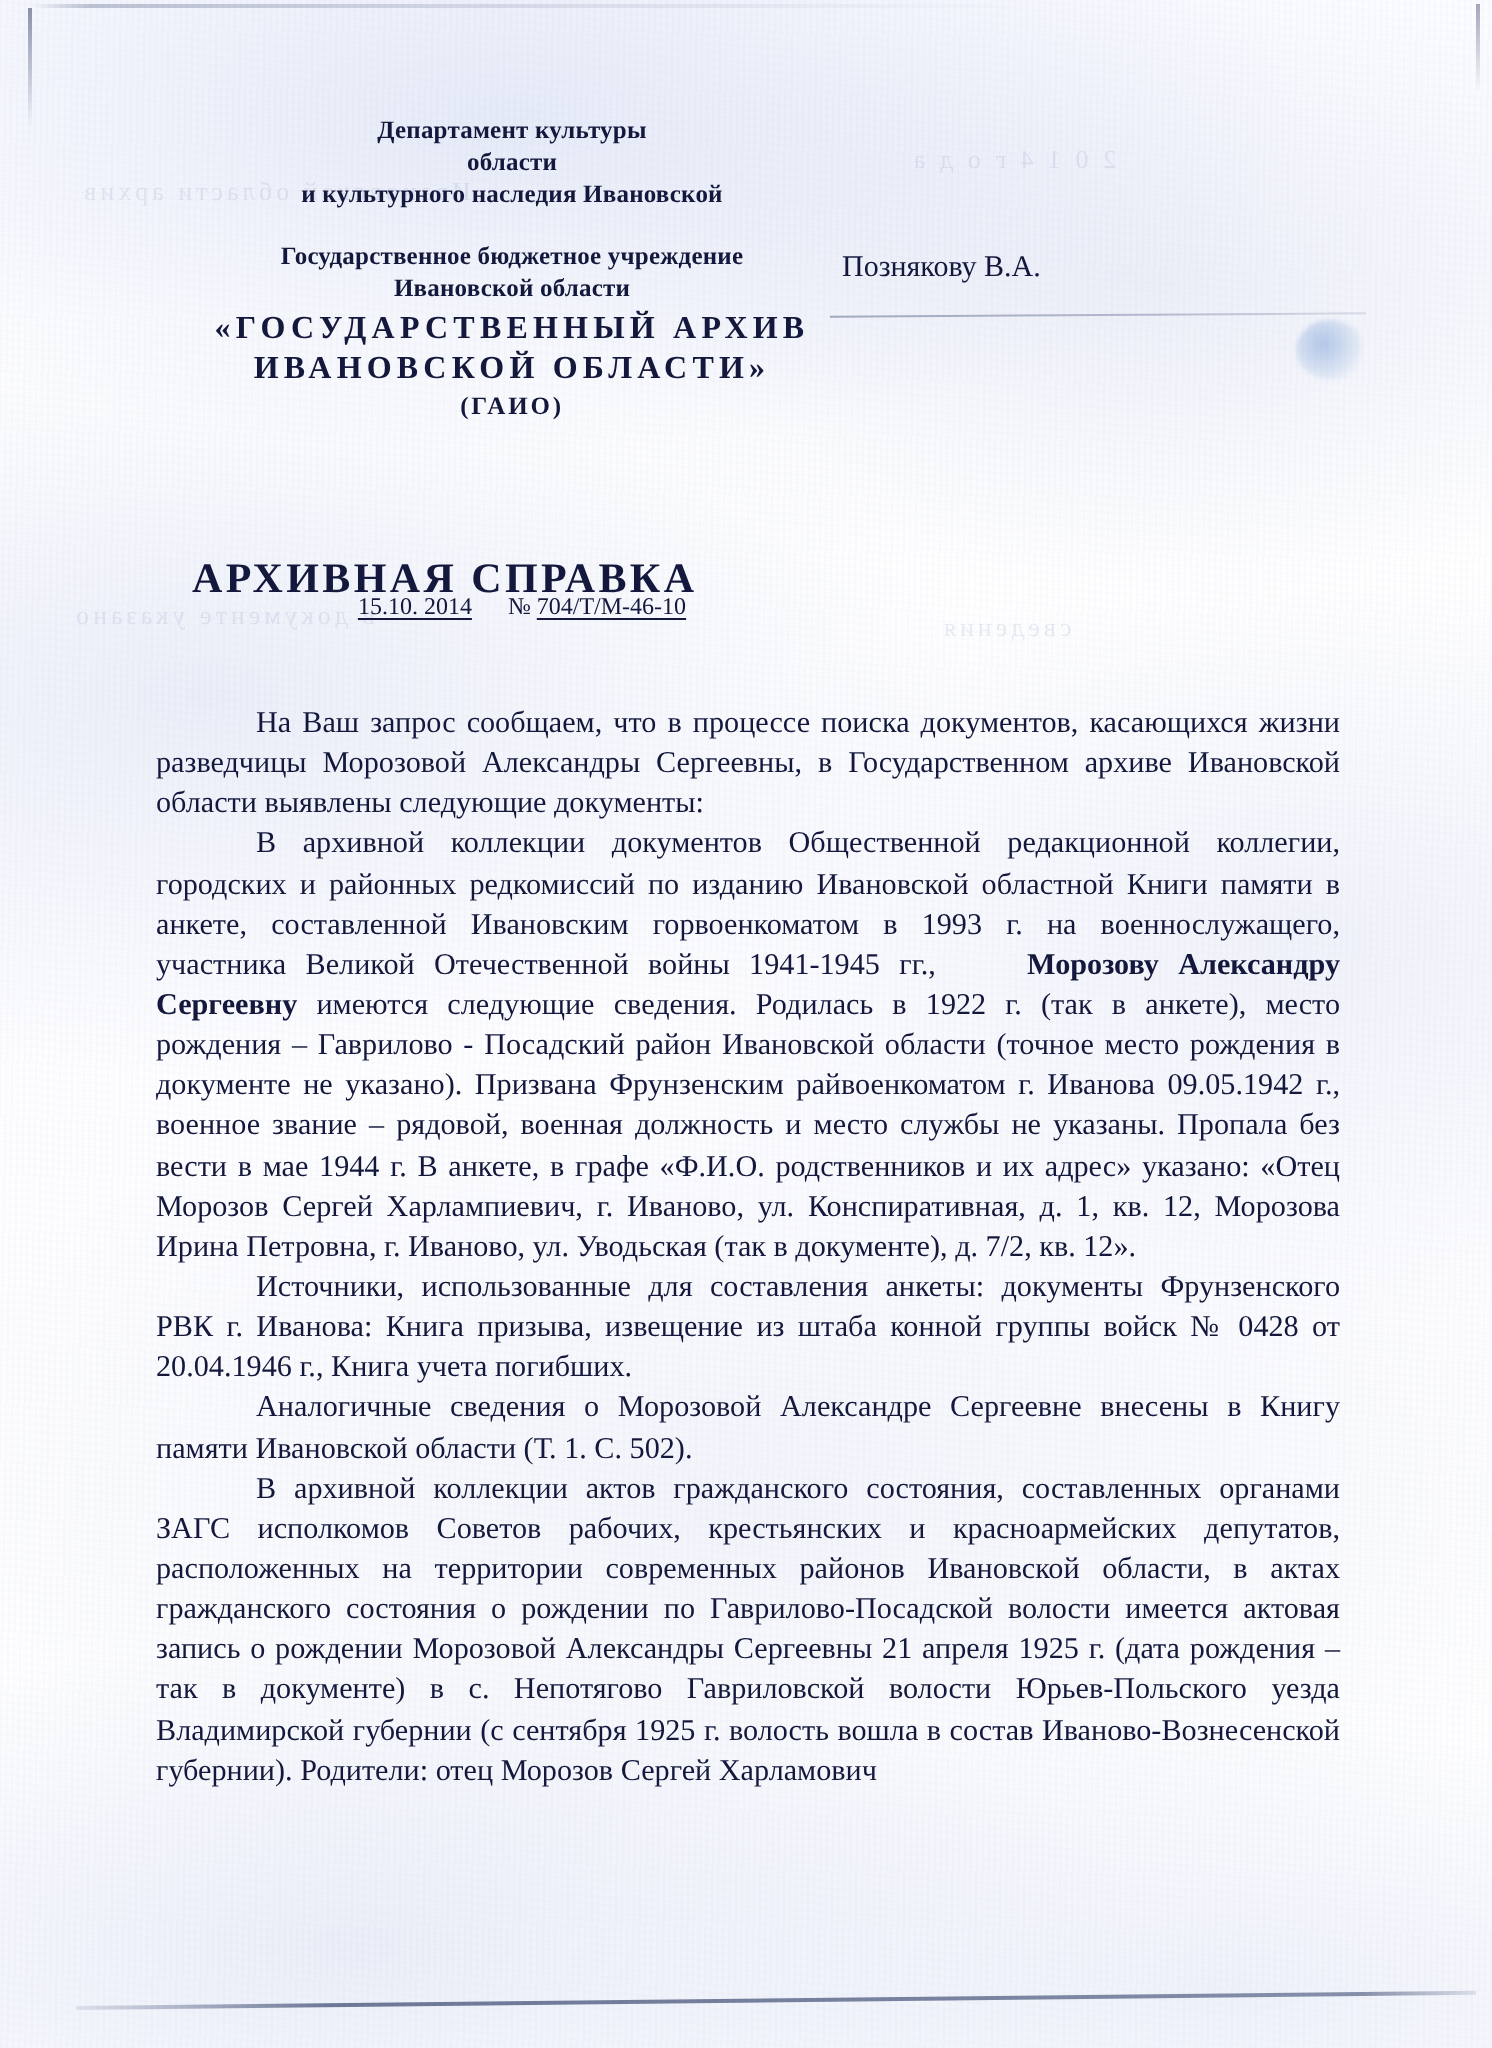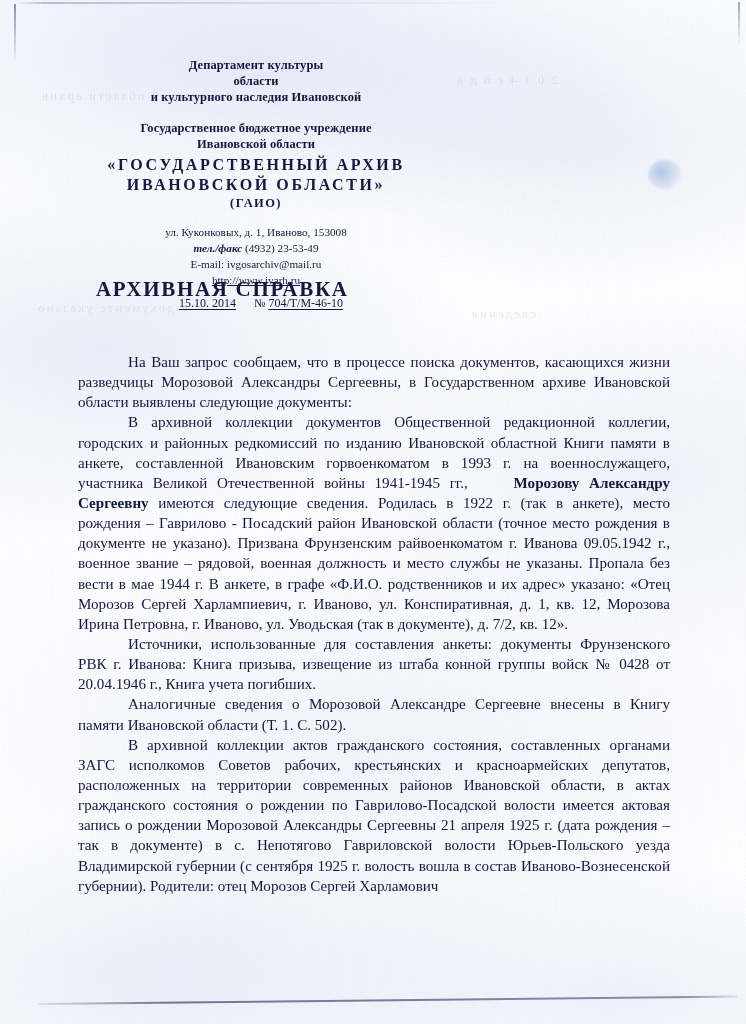--- a/index.html
+++ b/index.html
@@ -256,28 +256,26 @@
         <div>Ивановской области</div>
       </div>
 
       <div class="lh-archive">
         <div>«ГОСУДАРСТВЕННЫЙ АРХИВ</div>
         <div>ИВАНОВСКОЙ ОБЛАСТИ»</div>
       </div>
 
       <div class="lh-abbr">(ГАИО)</div>
 
-      <div class="lh-contacts">
-        <div>ул. Куконковых, д. 1, Иваново, 153008</div>
-        <div class="lh-fax"><b>тел./факс</b> <span>(4932) 23-53-49</span></div>
-        <div>E-mail: ivgosarchiv@mail.ru</div>
-        <div><span class="lh-link">http://www.ivarh.ru</span></div>
-      </div>
-    </div>
-
+    </div>
+
+    <div class="addressee-box">
+      <div class="addressee-name">Познякову В.А.</div>
+      <div class="addressee-rule"></div>
+    </div>
 
     <div class="doc-title">АРХИВНАЯ СПРАВКА</div>
 
     <div class="doc-number">
       <span class="u">15.10. 2014</span><span class="gap"></span><span>№</span>&nbsp;<span class="u">704/Т/М-46-10</span>
     </div>
 
     <div class="body-text">
       <p>На Ваш запрос сообщаем, что в процессе поиска документов, касающихся жизни разведчицы Морозовой Александры Сергеевны, в Государственном архиве Ивановской области выявлены следующие документы:</p>
       <p><span>В архивной коллекции документов Общественной редакционной коллегии, городских и районных редкомиссий по изданию Ивановской областной Книги памяти в анкете, составленной Ивановским горвоенкоматом в 1993 г. на военнослужащего, участника Великой Отечественной войны 1941-1945 гг., </span><b>Морозову Александру Сергеевну</b><span> имеются следующие сведения.  Родилась в 1922 г. (так в анкете), место рождения – Гаврилово - Посадский район Ивановской области (точное место рождения в документе не указано). Призвана Фрунзенским райвоенкоматом г. Иванова 09.05.1942 г., военное звание –  рядовой, военная должность и место службы не указаны. Пропала без вести в мае 1944 г.  В анкете, в графе «Ф.И.О. родственников и их адрес» указано: «Отец Морозов Сергей Харлампиевич, г. Иваново, ул. Конспиративная, д. 1, кв. 12, Морозова Ирина Петровна, г. Иваново, ул. Уводьская (так в документе), д. 7/2, кв. 12».</span></p>

